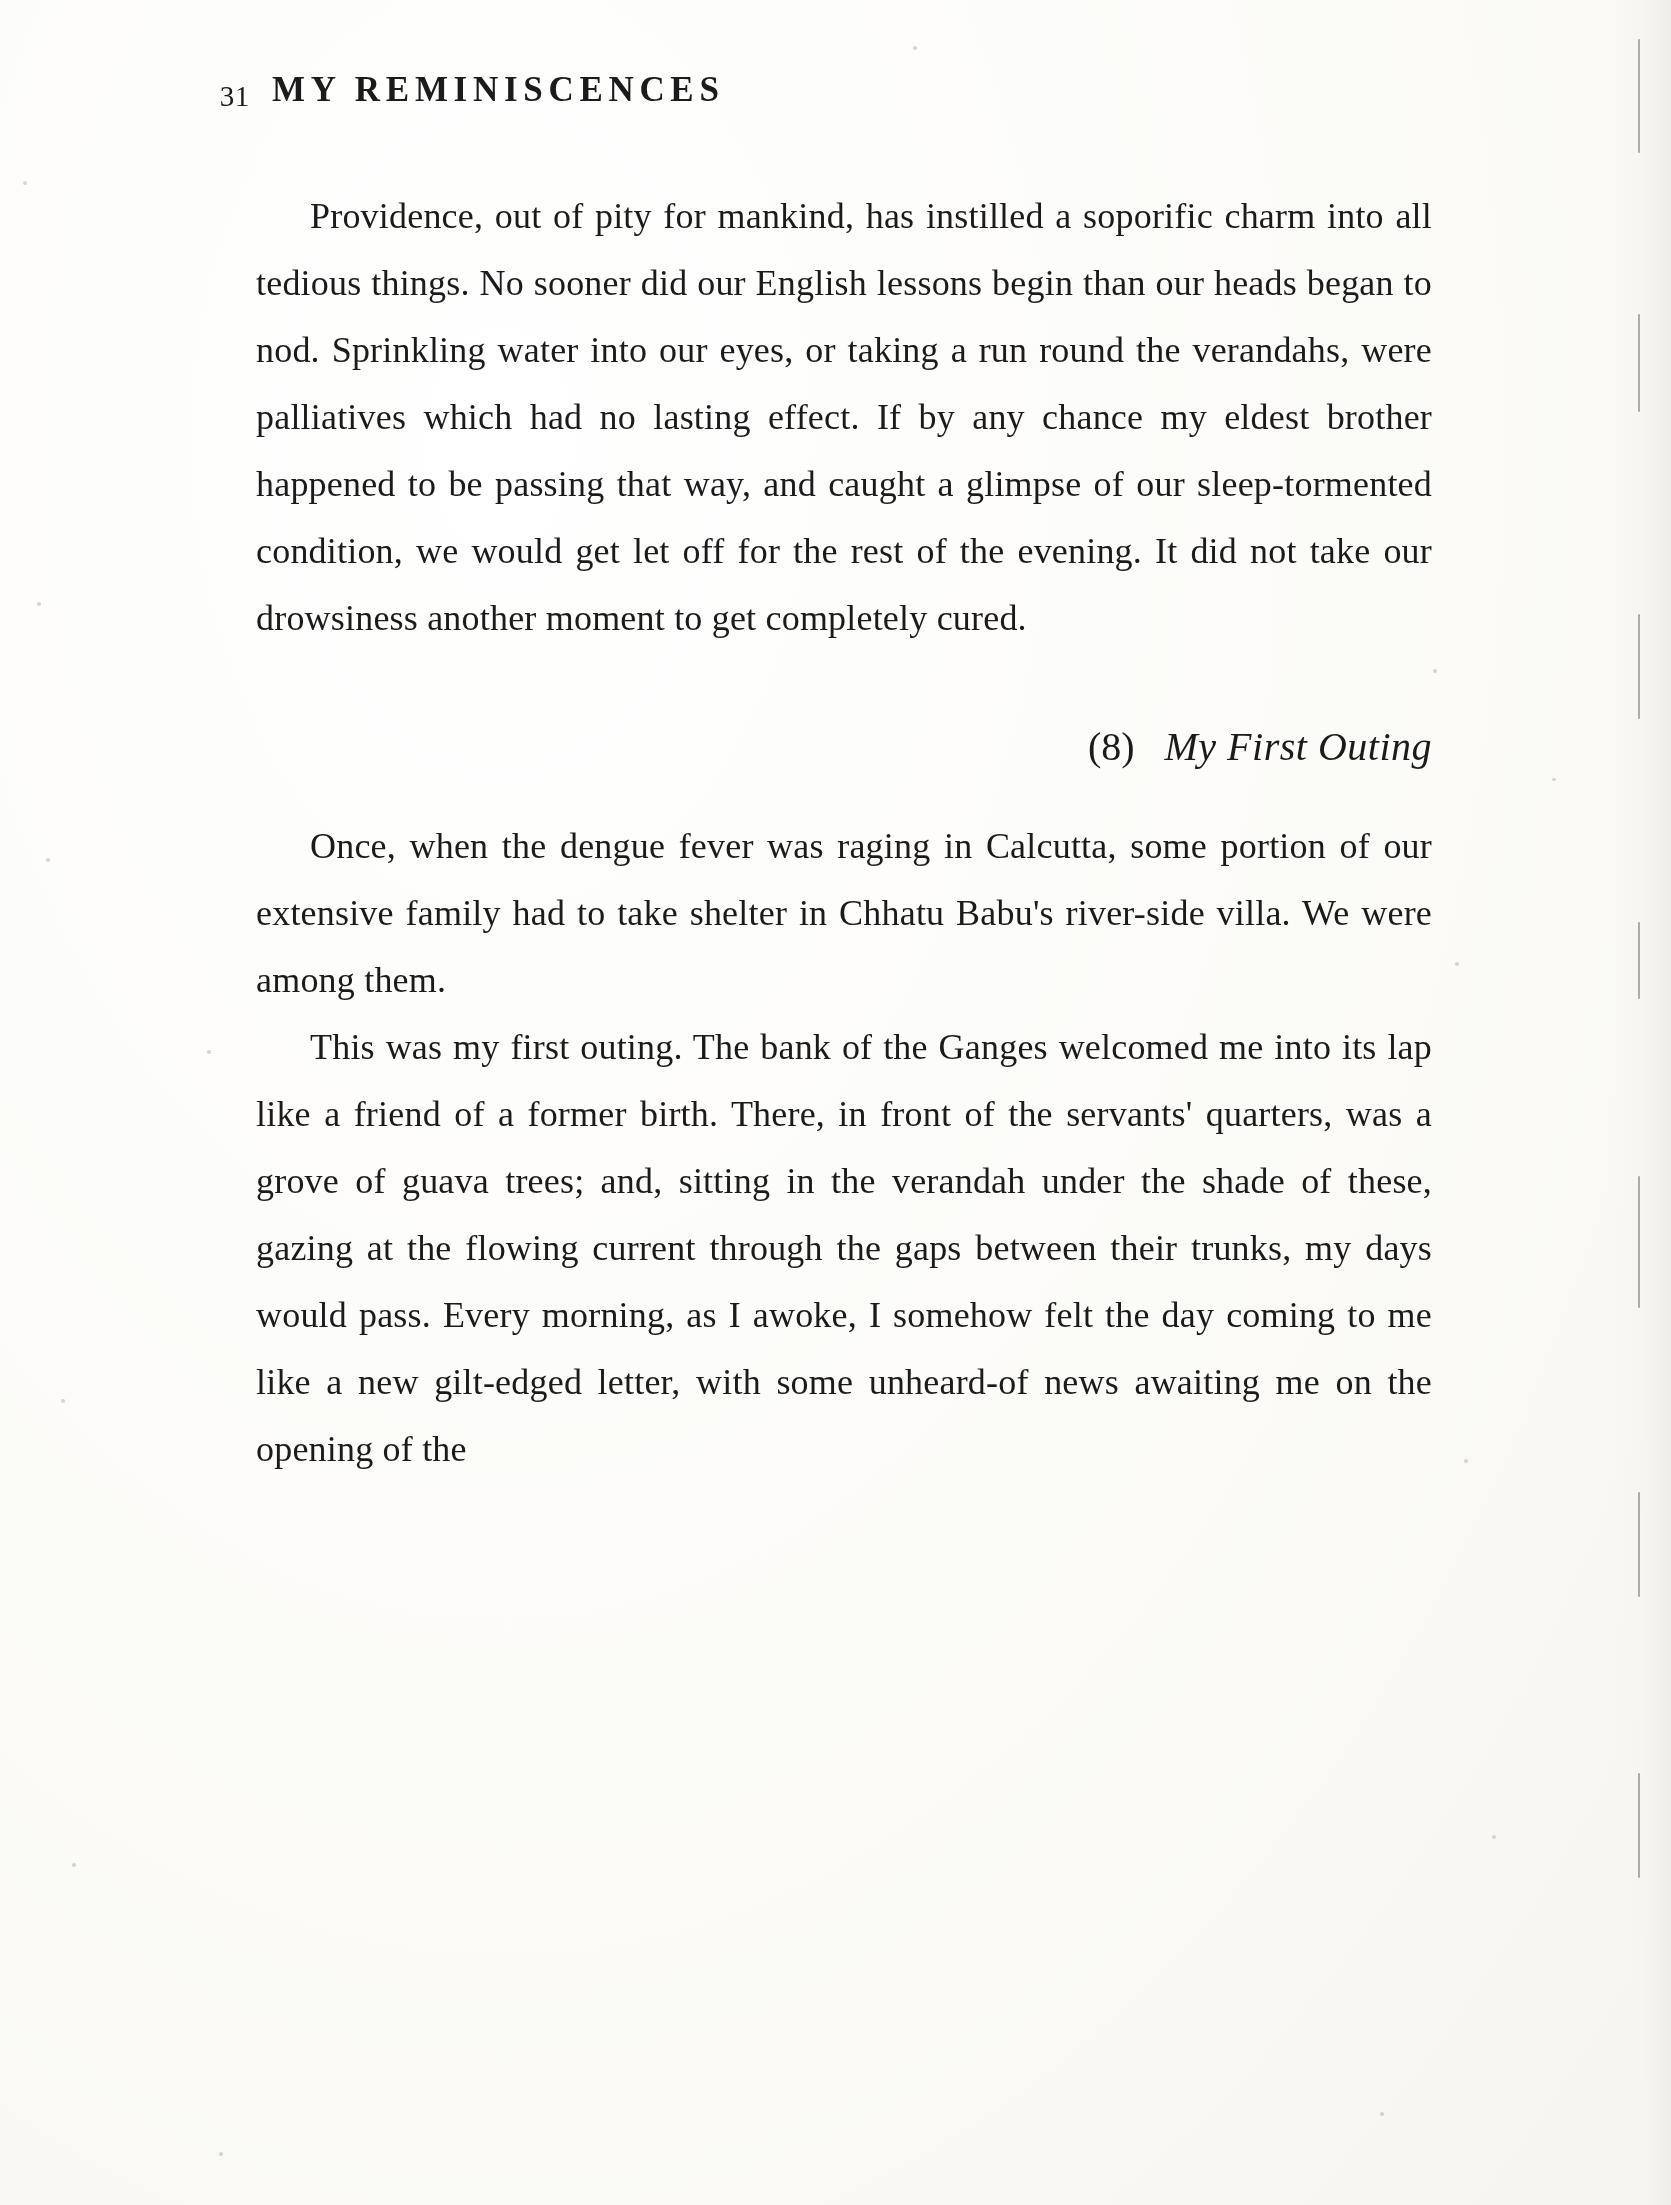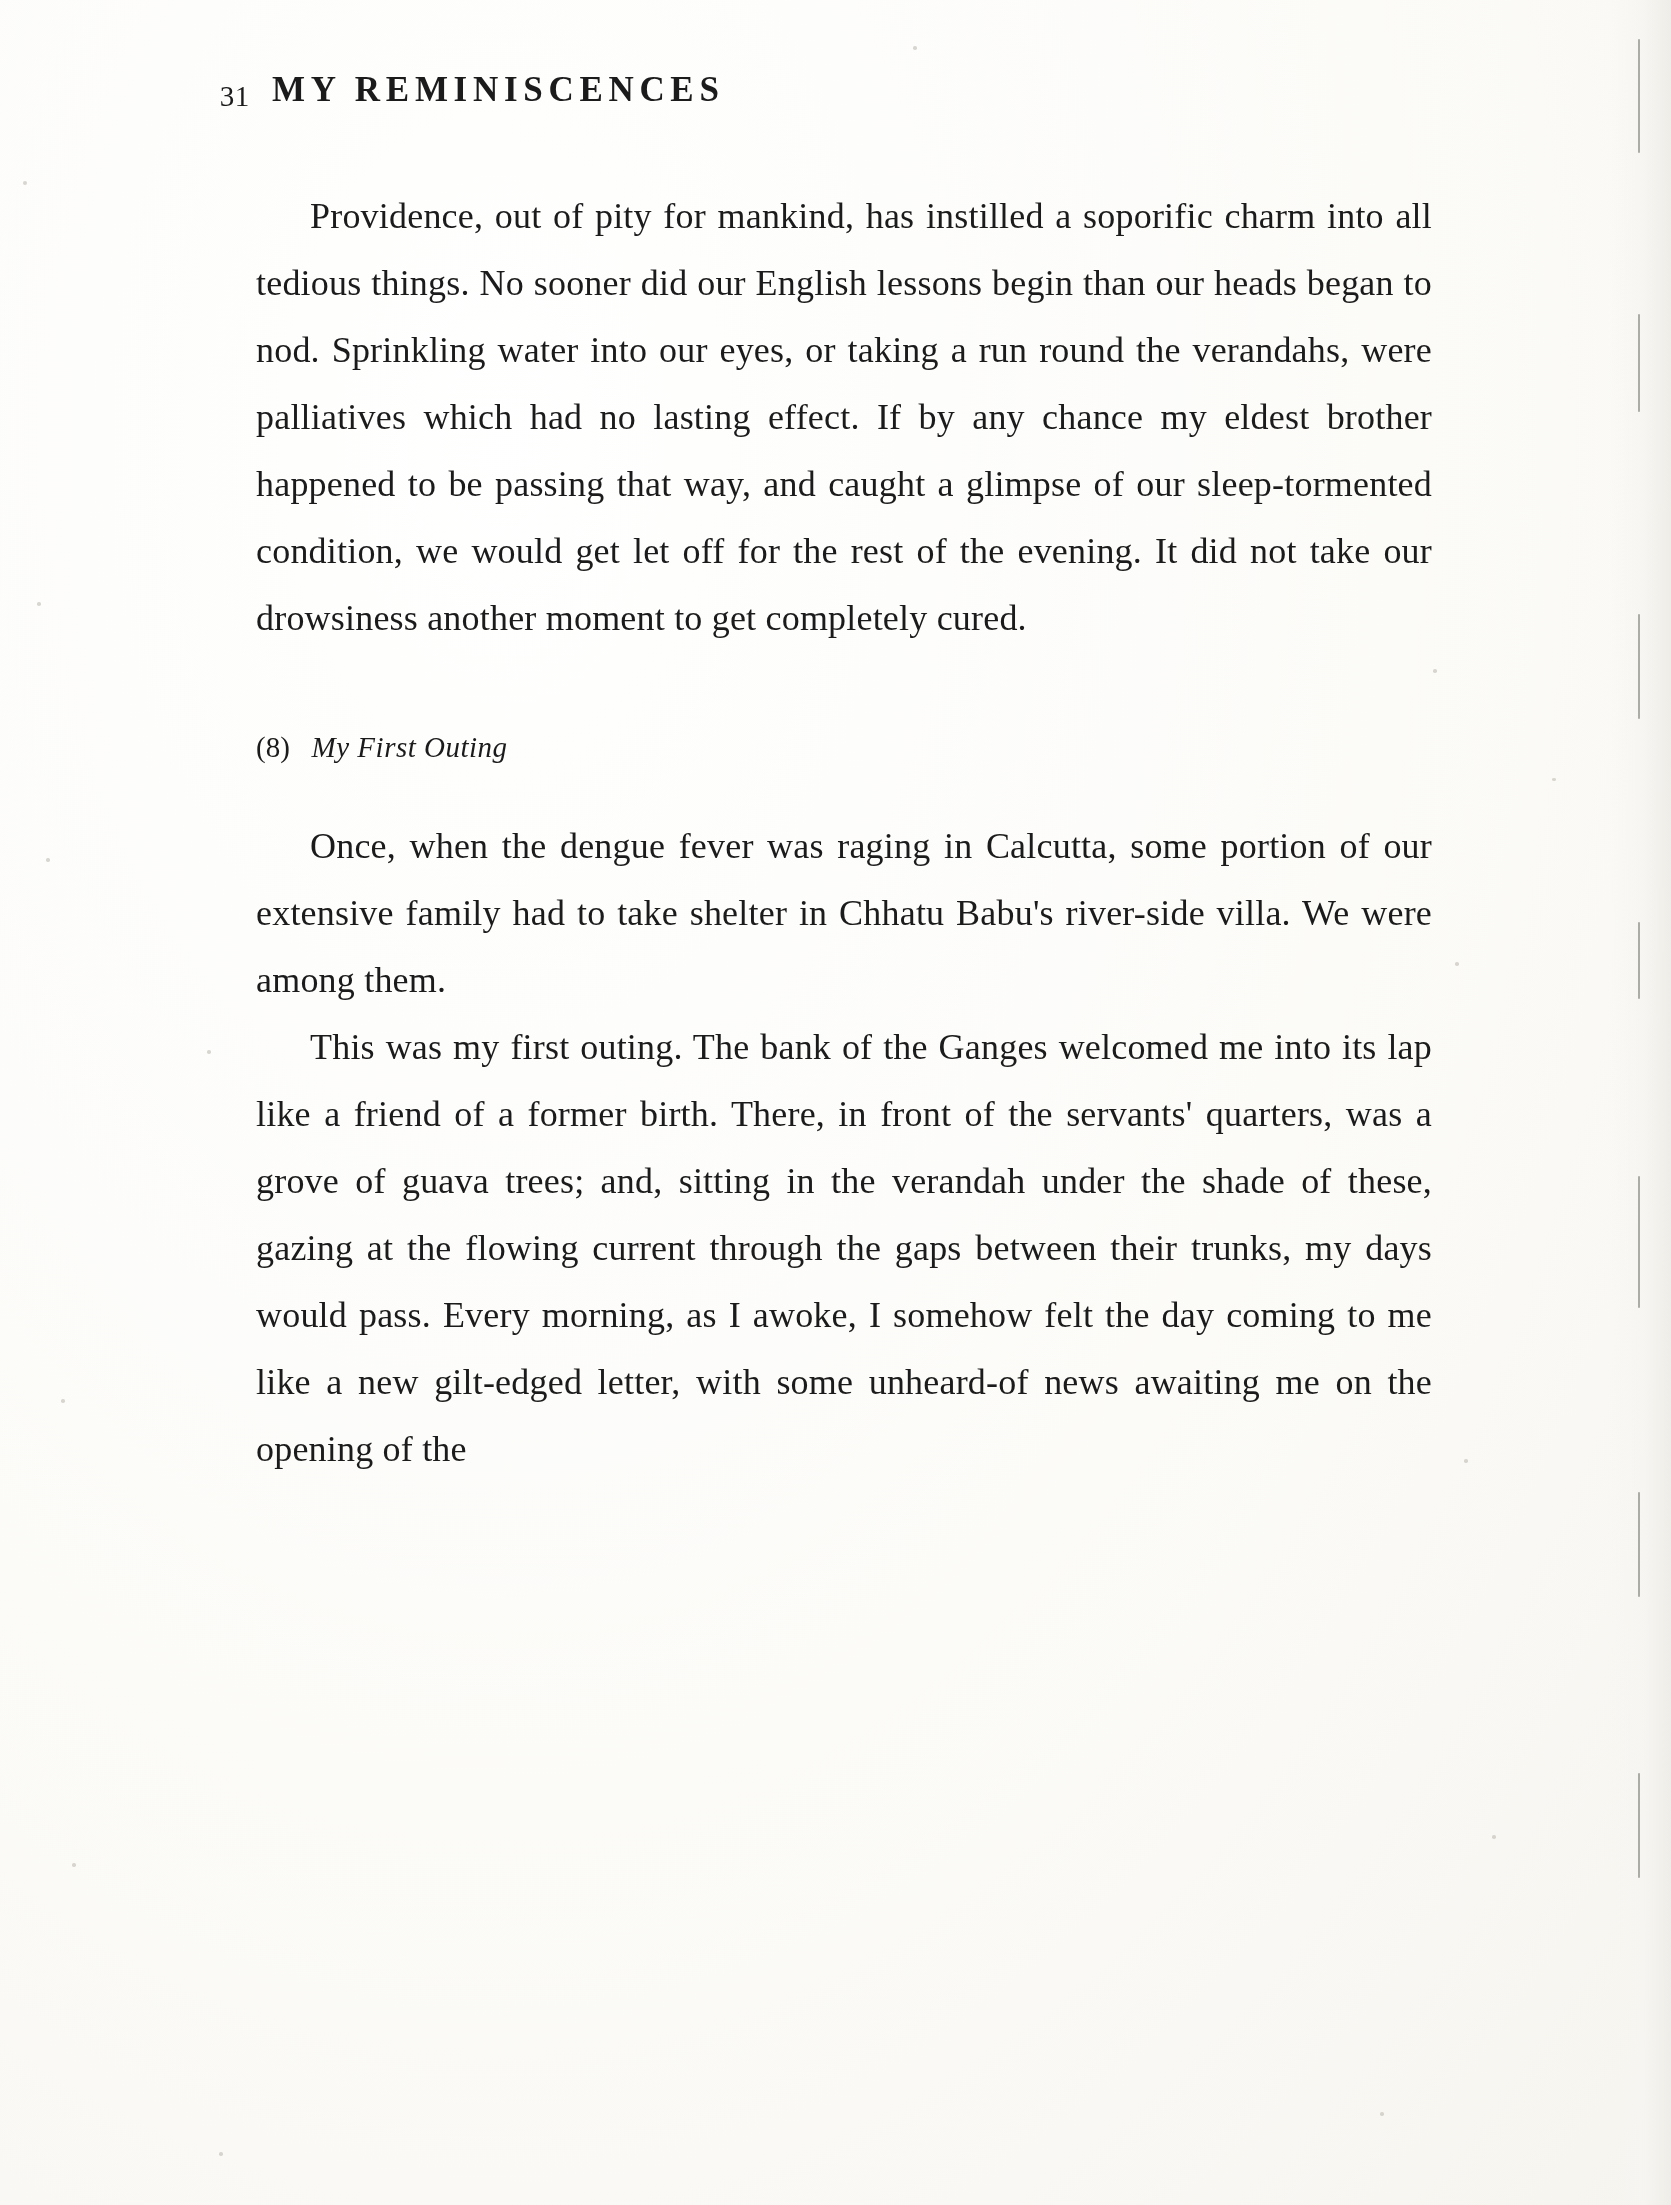--- a/index.html
+++ b/index.html
@@ -89,22 +89,22 @@
     line-height: 67px;
     text-align: justify;
     text-justify: inter-word;
     letter-spacing: 0.2px;
   }
   p.indent {
     text-indent: 54px;
   }
   .section-heading {
     margin: 68px 0 39px 0;
-    text-align: left;
-    font-size: 29px;
+    text-align: right;
+    font-size: 40px;
     line-height: 54px;
   }
   .section-heading .num {
     font-style: normal;
   }
   .section-heading .ttl {
     font-style: italic;
     letter-spacing: 0.5px;
   }
 

